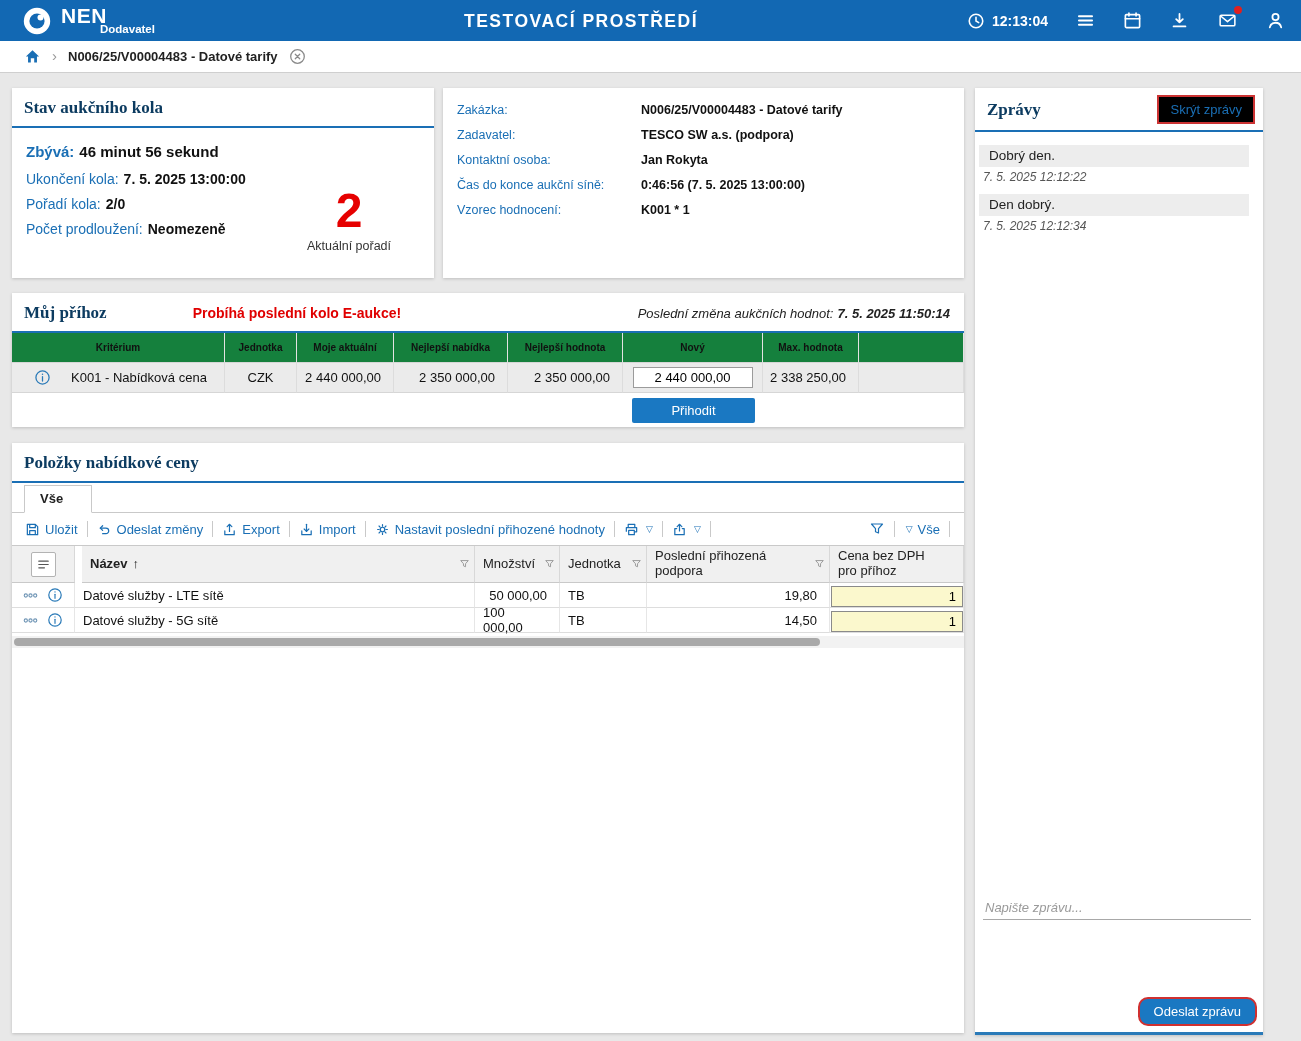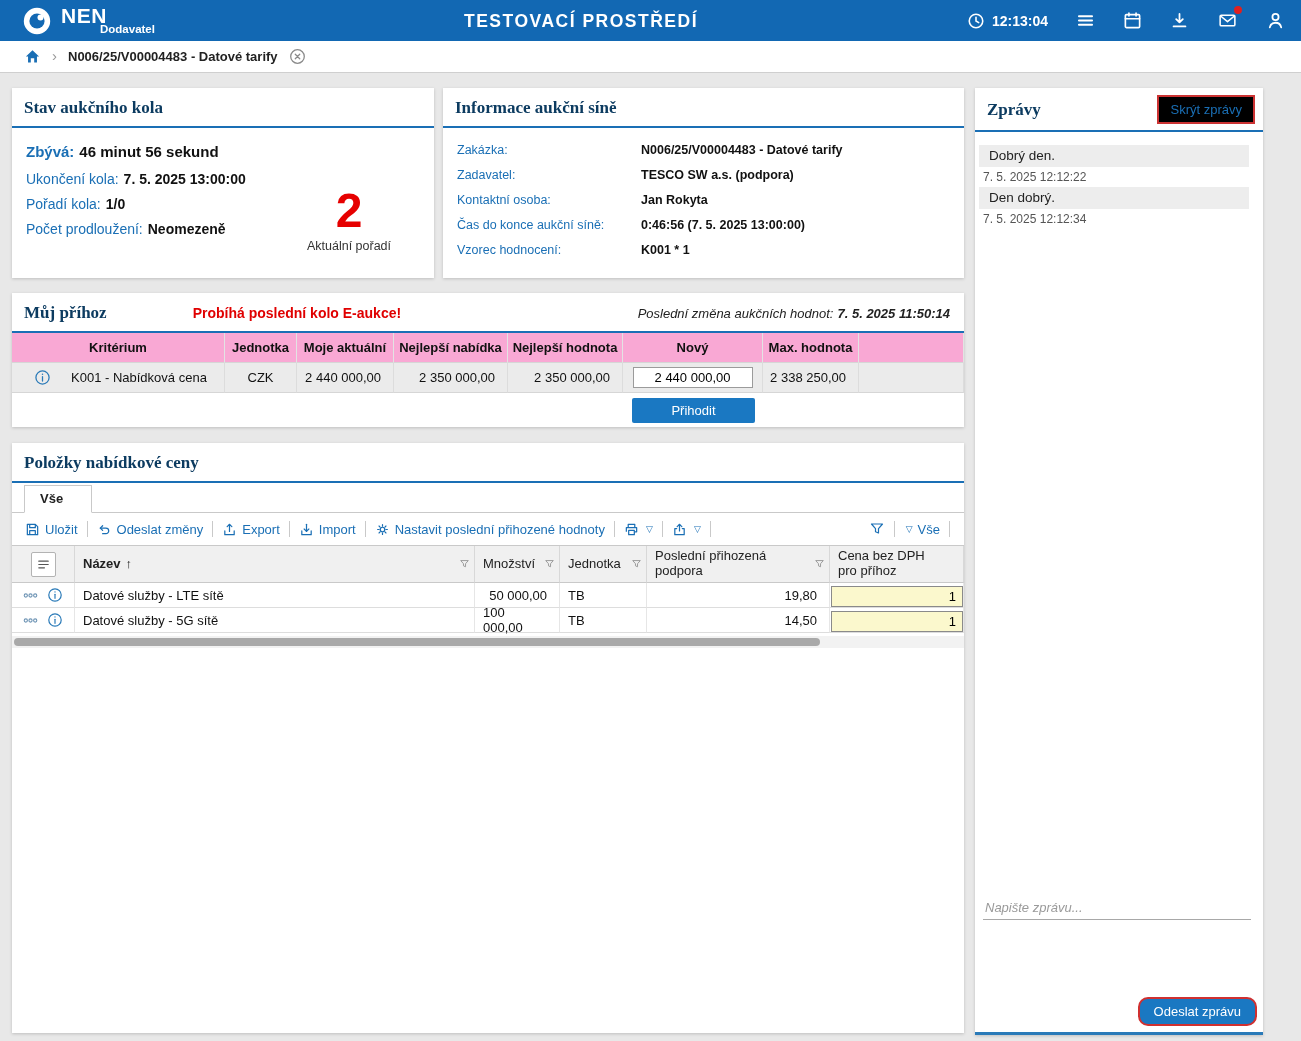--- a/index.html
+++ b/index.html
@@ -51,31 +51,31 @@
   .info-body { padding:15px 14px 0 14px; }
   .info-row { display:flex; font-size:12.5px; margin-bottom:11px; }
   .info-row .lbl { width:184px; color:#1a6fb5; flex:none; }
   .info-row .val { color:#111; font-weight:bold; }
 
   
   .msgs-titlebar { position:relative; padding:12px 10px 10px 12px; border-bottom:2px solid #1a6fb5; }
   .hide-msgs-btn { position:absolute; right:8px; top:7px; background:#000000; border:2px solid #c33; color:#1a6fb5; font-size:13px; padding:5px 11px; cursor:pointer; font-family:inherit; }
   .msg-list { padding:13px 14px 0 4px; }
   .msg-bubble { background:#ededed; padding:3px 10px 4px; font-size:13.5px; color:#222; }
-  .msg-time { font-size:12px; color:#555; padding:3px 0 3px 4px; }
+  .msg-time { font-size:12px; color:#555; padding:3px 0 10px 4px;font-style:italic; }
   .msg-input { position:absolute; left:8px; right:12px; bottom:112px; width:auto; border:none; border-bottom:1px solid #a8a8a8; background:transparent; font-size:13px; padding:4px 2px; font-family:inherit; color:#333; }
   .msg-input::placeholder { font-style:italic; color:#9a9a9a; }
   .send-btn { position:absolute; right:6px; bottom:6px; background:#1a78c2; color:#fff; border:2px solid #d03030; font-size:13px; padding:5px 14px; cursor:pointer; font-family:inherit; border-radius:10px; }
 
   
   .bid-alert { color:#e00000; font-weight:bold; font-size:14px; margin-left:42px;padding-left:44px; }
   .bid-last { margin-left:auto; font-size:13px; font-style:italic; color:#222; padding-right:4px; }
   .bid-last .v { font-weight:bold; margin-left:4px; }
   .bid-table { display:grid; grid-template-columns:213px 72px 97px 114px 115px 140px 96px 1fr; }
-  .bh { height:30px; display:flex; align-items:center; justify-content:center; font-size:13px; font-weight:bold; color:#111; border-right:1px solid #e3e3e3; border-bottom:1px solid #d6d6d6; background:#f9a8d4; }
+  .bh { height:30px; display:flex; align-items:center; justify-content:center; font-size:10px; font-weight:bold; color:#111; border-right:1px solid #e3e3e3; border-bottom:1px solid #d6d6d6; background:#15803d; }
   .bc { height:30px; background:#ebebeb; display:flex; align-items:center; font-size:13px; color:#111; border-right:1px solid #dcdcdc; border-bottom:1px solid #d6d6d6; }
   .bc.center { justify-content:center; }
   .bc.num { justify-content:flex-end; padding-right:12px; }
   .bc.name { padding-left:22px; gap:20px; }
   .bid-input { width:120px; height:21px; border:1px solid #9b9b9b; background:#fff; font-size:13px; text-align:center; font-family:inherit; }
   .bid-btn-row { position:relative; height:34px; background:#fff; }
   .bid-btn { position:absolute; left:620px; top:5px; width:123px; height:25px; background:#1a78c2; color:#fff; border:none; font-size:13px; cursor:pointer; border-radius:2px; font-family:inherit; }
 
   
   .tabs-row { position:relative; height:30px; border-bottom:1px solid #c9c9c9; background:#fff; }
@@ -184,36 +184,33 @@
       <span class="panel-title">Stav aukčního kola</span>
     </div>
     <div class="stav-body">
       <div class="remaining">
         <span class="lbl">Zbývá:</span><span class="val">46 minut 56 sekund</span>
       </div>
       <div class="field">
         <span class="lbl">Ukončení kola:</span><span class="val">7. 5. 2025 13:00:00</span>
       </div>
       <div class="field">
-        <span class="lbl">Pořadí kola:</span><span class="val">1/0</span>
+        <span class="lbl">Pořadí kola:</span><span class="val">2/0</span>
       </div>
       <div class="field">
         <span class="lbl">Počet prodloužení:</span><span class="val">Neomezeně</span>
       </div>
       <div class="rank-wrap">
         <div class="rank">2</div>
         <div class="rank-label">Aktuální pořadí</div>
       </div>
     </div>
   </div>
 
   <div class="panel p-info">
-    <div class="panel-title-bar">
-      <span class="panel-title">Informace aukční síně</span>
-    </div>
     <div class="info-body">
       <div class="info-row">
         <span class="lbl">Zakázka:</span>
         <span class="val">N006/25/V00004483 - Datové tarify</span>
       </div>
       <div class="info-row">
         <span class="lbl">Zadavatel:</span>
         <span class="val">TESCO SW a.s. (podpora)</span>
       </div>
       <div class="info-row">
@@ -381,21 +378,21 @@
     </div>
 
     <div class="items-head">
       <div class="ih center">
         <span class="col-chooser">
           <svg width="15" height="15" viewBox="0 0 16 16" fill="none" stroke="#555" stroke-width="1.3" stroke-linecap="round">
             <path d="M3 4.5h10M3 8h10M3 11.5h6"></path>
           </svg>
         </span>
       </div>
-      <div class="ih" style="font-weight:bold;">
+      <div class="ih" style="font-weight:bold;margin-left:7px;">
         <span>Název</span>
         <span class="sort-arrow">↑</span>
         <span class="fun">
           <svg width="11" height="11" viewBox="0 0 16 16" fill="none" stroke="#999" stroke-width="1.4" stroke-linejoin="round">
               <path d="M2.5 3h11L9.5 7.6V12l-3-1.3V7.6z"></path>
             </svg>
         </span>
       </div>
       <div class="ih">
         <span>Množství</span>

